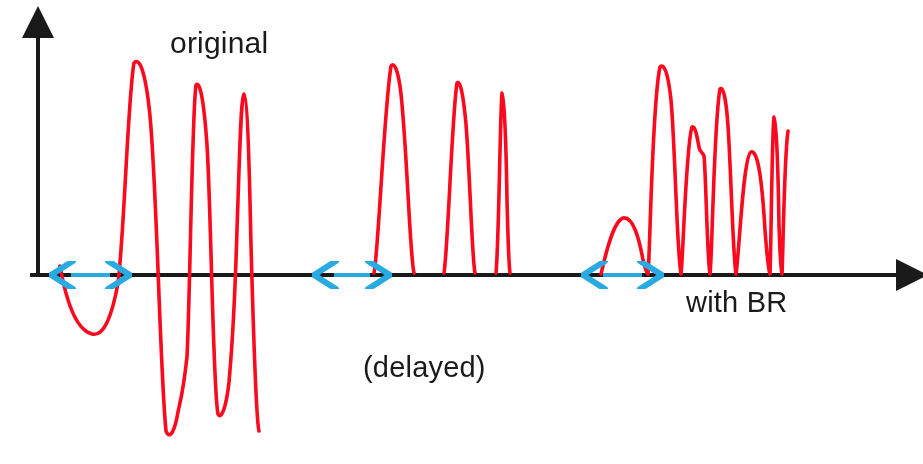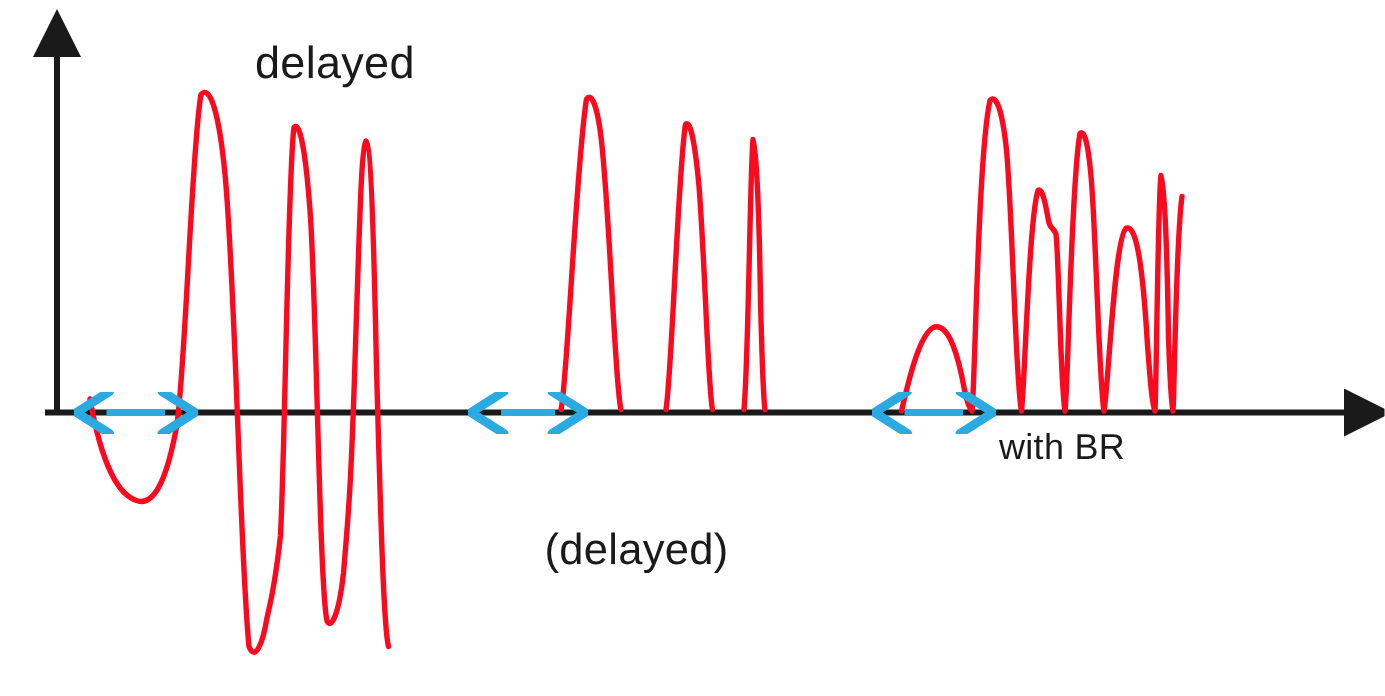--- a/index.html
+++ b/index.html
@@ -36,23 +36,23 @@
     left: 170px;
     top: 26px;
     font-size: 30px;
   }
   #label-without {
     left: 363px;
     top: 286px;
     font-size: 29px;
   }
   #label-with {
-    left: 666px;
+    left: 686px;
     top: 286px;
-    font-size: 24px;
+    font-size: 29px;
   }
 </style>
 </head>
 <body>
 
 <div id="figure">
 
   <svg width="923" height="464" viewBox="0 0 923 464">
 
     <defs>
@@ -80,21 +80,21 @@
       <path d="M 601 274 C 604 262, 612 222, 623 218 C 633 216, 639 238, 643 260 C 645 268, 646 272, 648 274 C 650 258, 652 102, 660 67 C 664 63, 668 72, 671 100 C 675 143, 677 255, 681 274 C 683 260, 686 145, 692 127 C 695 125, 697 136, 699 147 C 700 153, 702 151, 704 156 C 706 174, 707 257, 710 274 C 712 262, 714 120, 720 89 C 723 86, 726 97, 728 126 C 731 170, 733 258, 736 274 C 739 258, 743 156, 751 152 C 758 150, 762 180, 765 230 C 767 256, 768 269, 770 274 C 771 254, 772 130, 774 117 C 776 118, 778 160, 779 225 C 780 255, 781 269, 782 274 C 783 258, 784 160, 788 131"></path>
     </g>
 
     <g stroke="#29abe2" stroke-width="4" stroke-linecap="butt">
       <line x1="71" y1="275" x2="110" y2="275" marker-start="url(#span-arrow-start)" marker-end="url(#span-arrow-end)"></line>
       <line x1="334" y1="275" x2="370" y2="275" marker-start="url(#span-arrow-start)" marker-end="url(#span-arrow-end)"></line>
       <line x1="603" y1="275" x2="642" y2="275" marker-start="url(#span-arrow-start)" marker-end="url(#span-arrow-end)"></line>
     </g>
   </svg>
 
-  <div class="label" id="label-original">delayed</div>
+  <div class="label" id="label-original">original</div>
 
   <div class="label" id="label-without">
     <div>(delayed)</div>
   </div>
 
   <div class="label" id="label-with">with BR</div>
 
 </div>
 
 </body></html>

